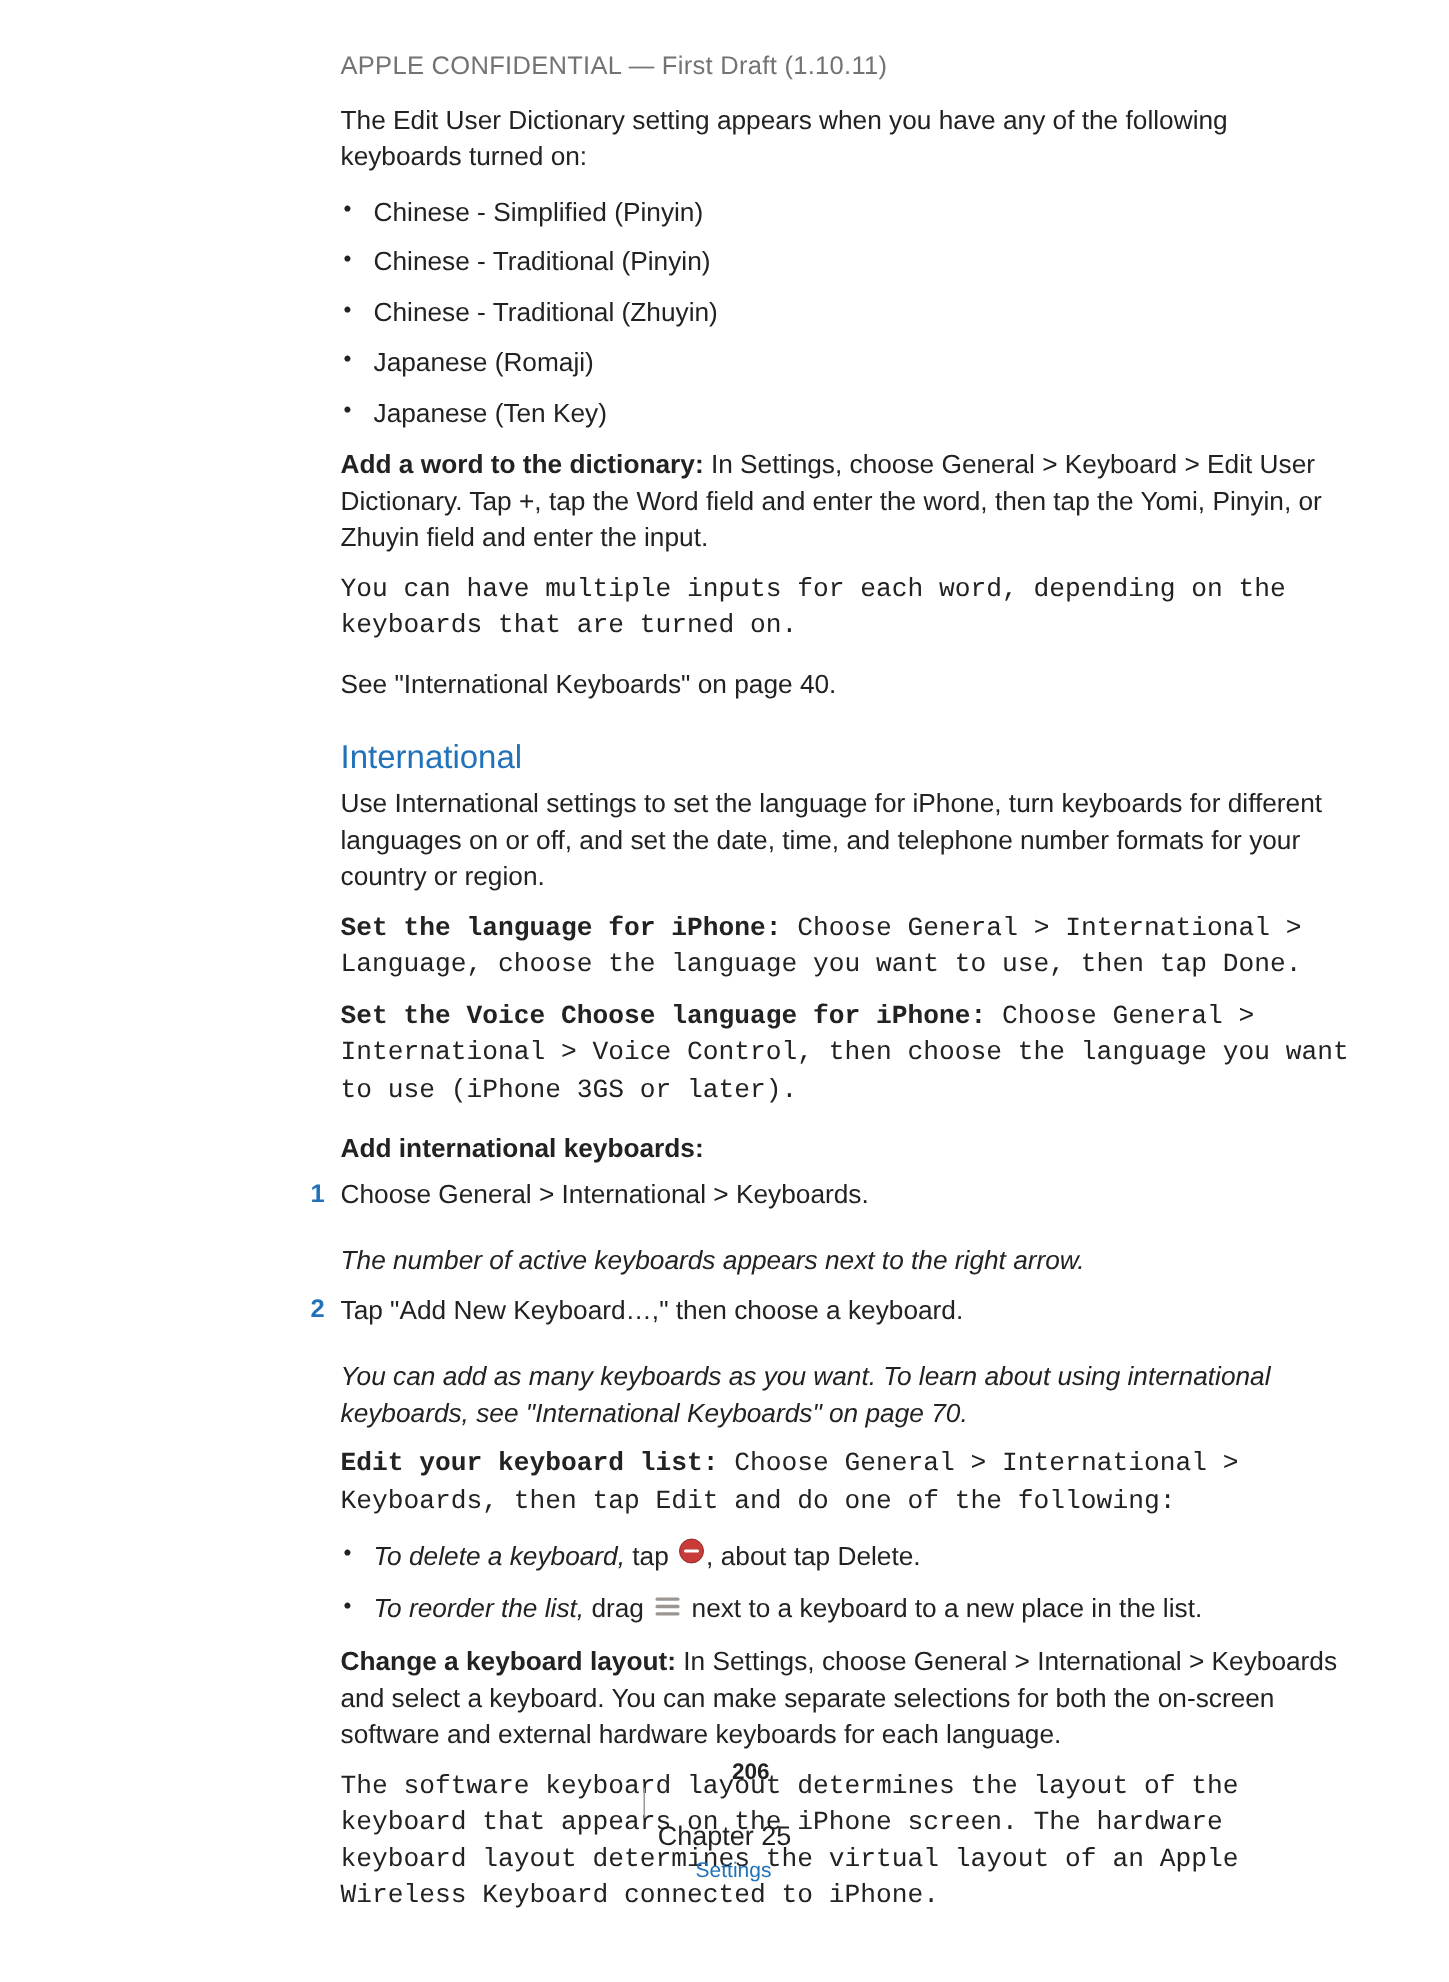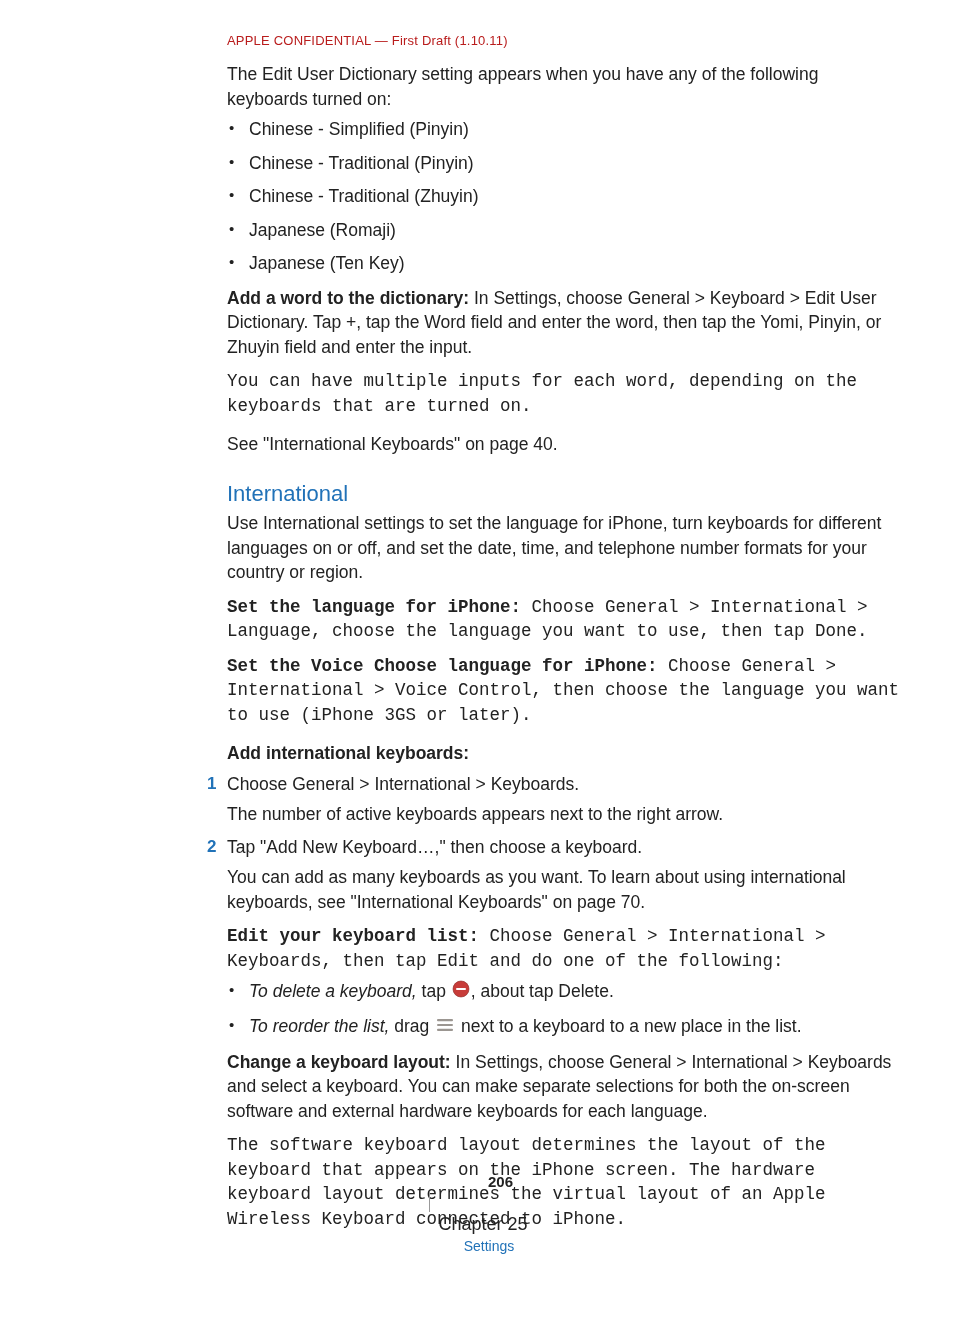--- a/index.html
+++ b/index.html
@@ -14,31 +14,31 @@
       height: 1321px;
       position: relative;
       color: #222;
       font-size: 17.5px;
       line-height: 1.4;
     }
     .content {
       padding: 32px 65px 0 227px;
     }
     .confidential {
-      color: #b91c1c;
-      font-size: 13px;
+      color: #737373;
+      font-size: 17px;
       margin-bottom: 12px;
       letter-spacing: 0.2px;
     }
     .para {
       margin-bottom: 6px;
     }
     .bullet-list {
       list-style: none;
-      margin: 0 0 10px 0;
+      margin: 12px 0 10px 0;
     }
     .bullet-list li {
       position: relative;
       padding-left: 22px;
       margin-bottom: 9px;
     }
     .bullet-list li::before {
       content: "•";
       position: absolute;
       left: 2px;
@@ -73,21 +73,22 @@
     }
     .num {
       position: absolute;
       left: -20px;
       top: 0;
       color: #2172b8;
       font-weight: 600;
       font-size: 17px;
     }
     .sub-para {
-      margin-top: 6px;
+      margin-top: 20px;
+      font-style: italic;
     }
     .italic {
       font-style: italic;
     }
     .icon-minus {
       display: inline-block;
       vertical-align: middle;
       margin: 0 1px;
       position: relative;
       top: -1px;

